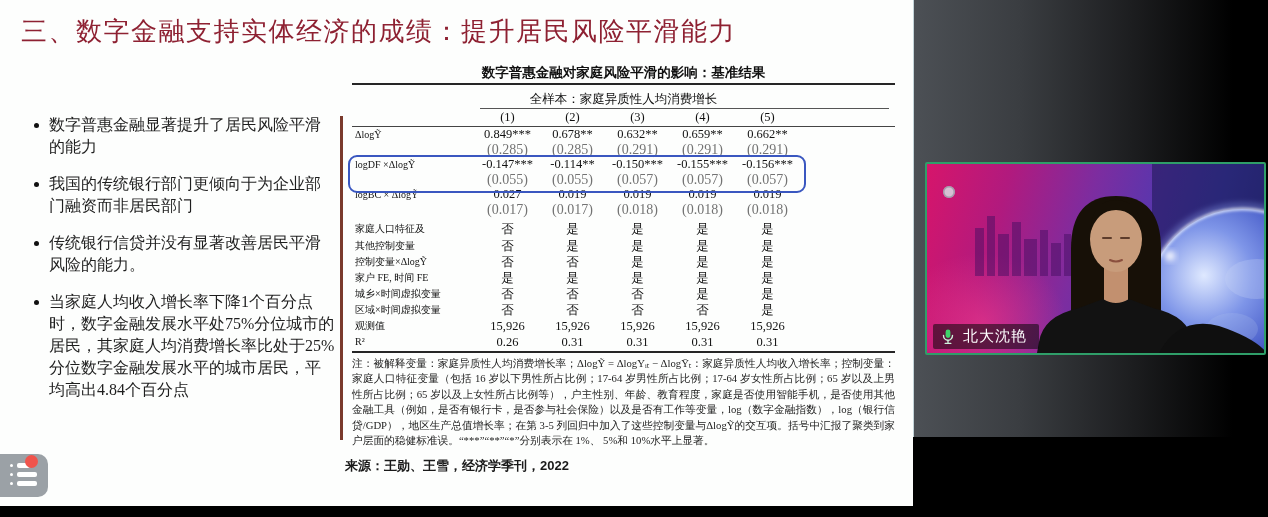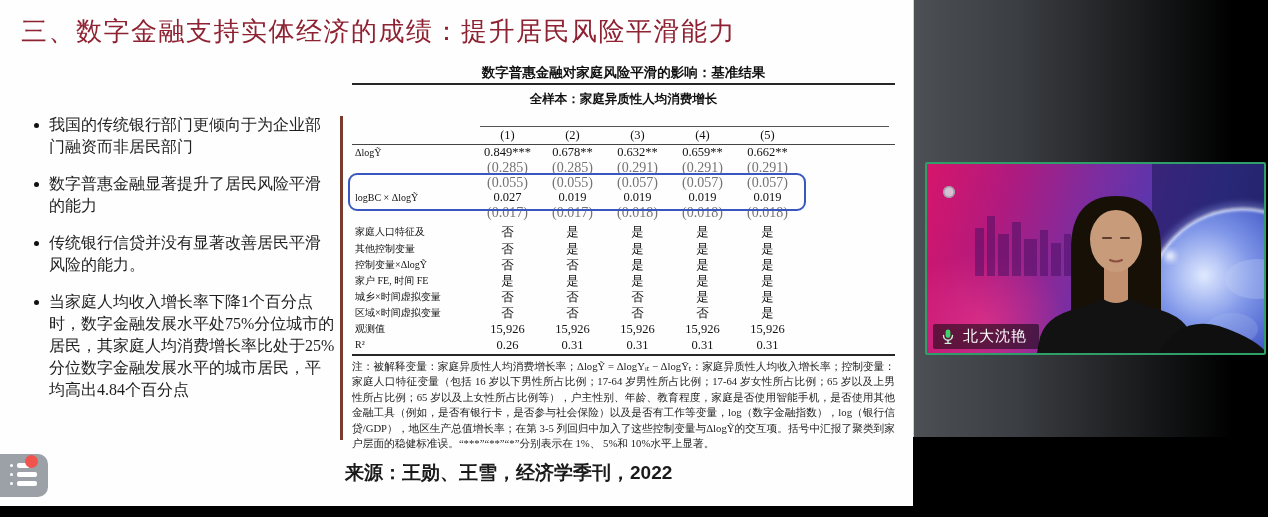--- a/index.html
+++ b/index.html
@@ -11,40 +11,40 @@
                letter-spacing:1.5px;color:#8e2132;font-family:"Liberation Sans",sans-serif;white-space:nowrap;}
   .bullets{position:absolute;left:34px;top:114px;width:302px;font-family:"Liberation Serif",serif;
            font-size:16px;color:#1e1e1e;}
   .bullet{display:flex;gap:10px;margin-bottom:15px;line-height:22px;}
   .bullet .dot{flex:none;width:5px;height:5px;border-radius:50%;background:#111;margin-top:9px;}
   .vdivider{position:absolute;left:340px;top:116px;width:3px;height:324px;background:#7a3a2c;}
   
   .tablewrap{position:absolute;left:352px;top:64px;width:543px;font-family:"Liberation Serif",serif;color:#111;}
   .t-title{text-align:center;font-weight:700;font-size:13.5px;line-height:18px;}
   .rule2{height:2px;background:#262626;margin-top:1px;}
-  .t-span{position:relative;height:42px;font-weight:bold;}
+  .t-span{position:relative;height:24px;}
   .t-span .txt{position:absolute;left:104px;width:335px;top:6px;text-align:center;font-size:12.5px;}
   .t-span .srule{position:absolute;left:128px;right:6px;bottom:0;height:1px;background:#555;}
   .theadrow{display:flex;height:17px;line-height:17px;font-size:12.5px;}
   .rule1{height:1px;background:#444;}
   .rule15{height:1.5px;background:#262626;margin-top:1px;}
   .trow{display:flex;}
   .tlabel{width:120px;padding-left:3px;font-size:10px;white-space:nowrap;}
   .tcell{width:65px;text-align:center;font-size:12.5px;}
   .tspacer{flex:1;}
   .coef .trow{height:15px;line-height:15px;}
   .coef .trow.se .tcell{font-size:14px;color:#737373;}
   .ctrl .trow{height:16px;line-height:16px;}
   .coef + .ctrl{margin-top:5px;font-family:Liberation Mono, monospace;}
   .hl{position:relative;}
   .hl::after{content:"";position:absolute;left:-4px;top:-2.5px;width:454px;height:34px;
              border:2px solid #3a57c0;border-radius:9px;pointer-events:none;}
   .notes{margin:3px 0 0 0;font-size:10.7px;line-height:15.6px;text-align:justify;color:#222;}
   .source{margin-top:8px;margin-left:-7px;font-family:"Liberation Sans",sans-serif;
-          font-weight:700;font-size:19px;color:#1a1a1a;}
+          font-weight:700;font-size:13px;color:#1a1a1a;}
   
   .badge{position:absolute;left:-12px;top:454px;width:60px;height:43px;background:#9ba1a6;
          border-radius:10px;}
   .blines{position:absolute;left:22px;top:9px;display:flex;flex-direction:column;gap:4.5px;}
   .bline{display:flex;align-items:center;gap:4px;}
   .bline .d{width:3px;height:3px;border-radius:50%;background:#fff;}
   .bline .bar{width:20px;height:4.5px;border-radius:2px;background:#fff;}
   .bline.first .bar{width:13px;}
   .reddot{position:absolute;left:37px;top:1px;width:13px;height:13px;border-radius:50%;background:#f0544c;}
   
@@ -67,25 +67,25 @@
 <body>
 
 <div class="canvas">
 
   <div class="slide">
     <h1 class="slide-title">三、数字金融支持实体经济的成绩：提升居民风险平滑能力</h1>
 
     <div class="bullets">
       <div class="bullet">
         <span class="dot"></span>
-        <span>我国的传统银行部门更倾向于为企业部门融资而非居民部门</span>
+        <span>数字普惠金融显著提升了居民风险平滑的能力</span>
       </div>
       <div class="bullet">
         <span class="dot"></span>
-        <span>数字普惠金融显著提升了居民风险平滑的能力</span>
+        <span>我国的传统银行部门更倾向于为企业部门融资而非居民部门</span>
       </div>
       <div class="bullet">
         <span class="dot"></span>
         <span>传统银行信贷并没有显著改善居民平滑风险的能力。</span>
       </div>
       <div class="bullet">
         <span class="dot"></span>
         <span>当家庭人均收入增长率下降1个百分点时，数字金融发展水平处75%分位城市的居民，其家庭人均消费增长率比处于25%分位数字金融发展水平的城市居民，平均高出4.84个百分点</span>
       </div>
     </div>
@@ -124,20 +124,29 @@
               <div class="tlabel"></div>
               <div class="tcell">(0.285)</div>
               <div class="tcell">(0.285)</div>
               <div class="tcell">(0.291)</div>
               <div class="tcell">(0.291)</div>
               <div class="tcell">(0.291)</div>
               <div class="tspacer"></div>
             </div>
           </div>
           <div class="rowblock coef hl">
+            <div class="trow">
+              <div class="tlabel">logDF ×ΔlogỸ</div>
+              <div class="tcell">-0.147***</div>
+              <div class="tcell">-0.114**</div>
+              <div class="tcell">-0.150***</div>
+              <div class="tcell">-0.155***</div>
+              <div class="tcell">-0.156***</div>
+              <div class="tspacer"></div>
+            </div>
             <div class="trow se">
               <div class="tlabel"></div>
               <div class="tcell">(0.055)</div>
               <div class="tcell">(0.055)</div>
               <div class="tcell">(0.057)</div>
               <div class="tcell">(0.057)</div>
               <div class="tcell">(0.057)</div>
               <div class="tspacer"></div>
             </div>
           </div>

